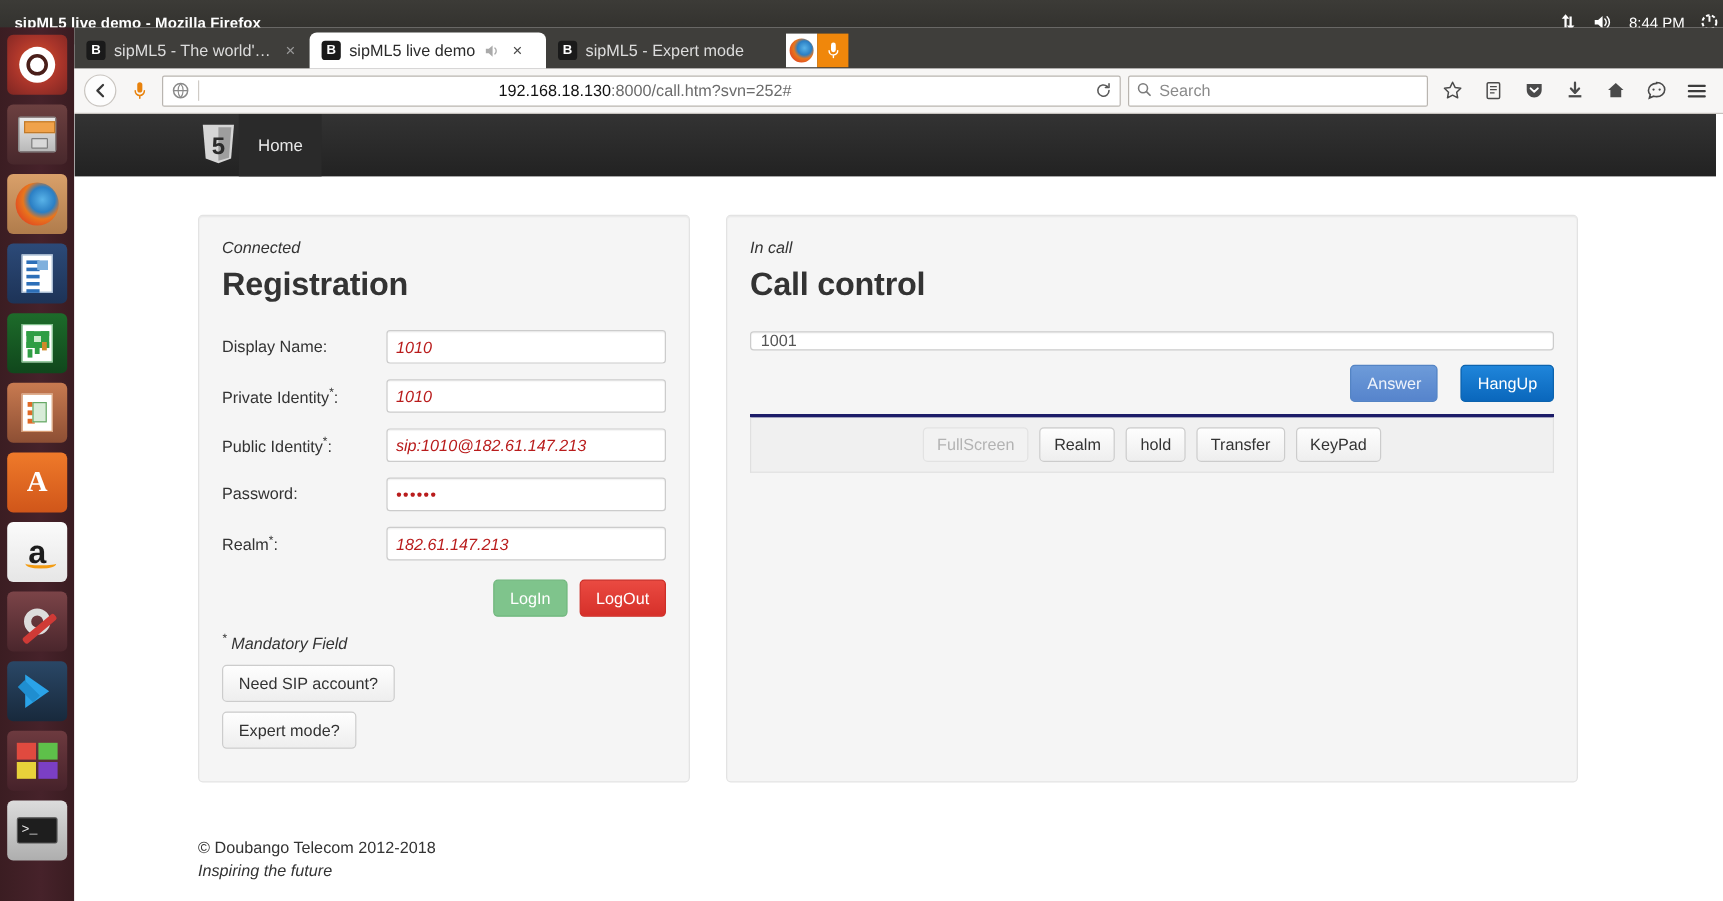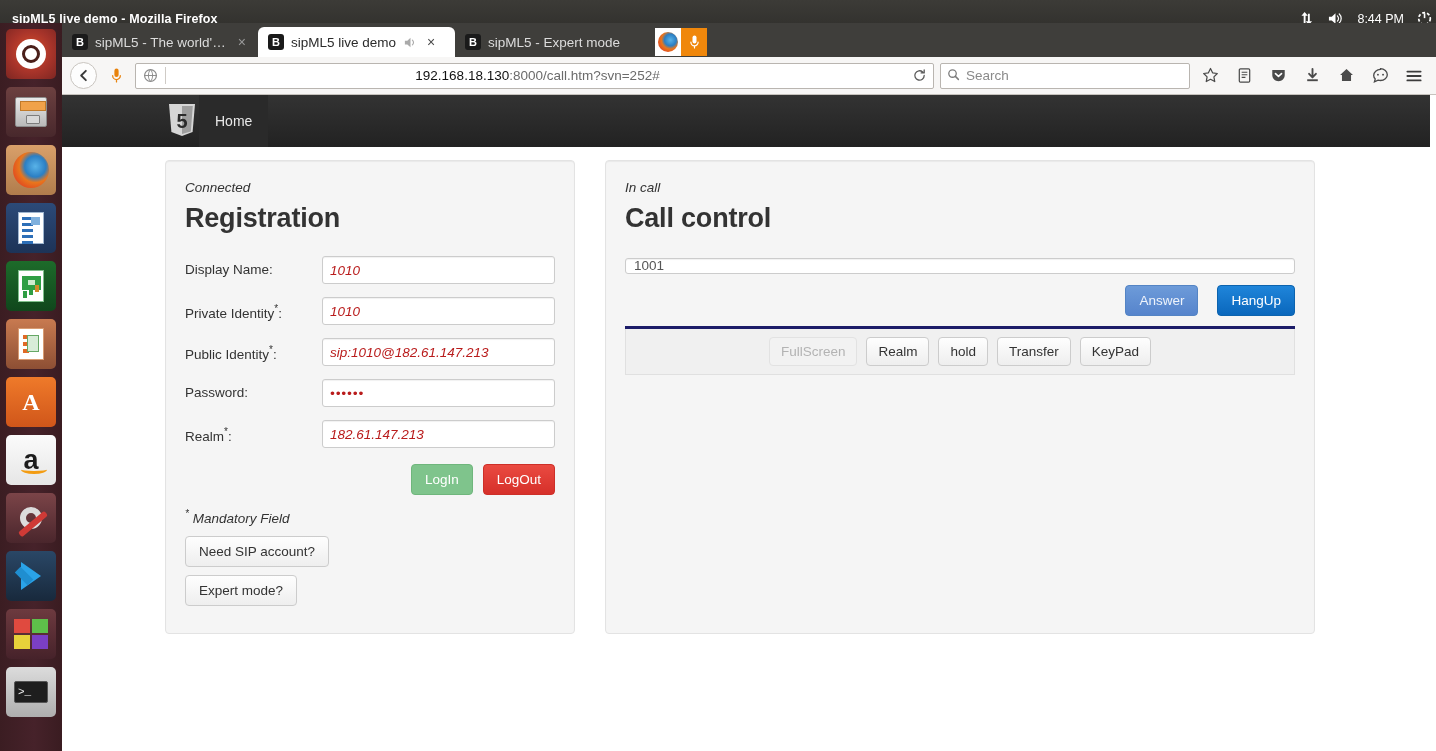--- a/index.html
+++ b/index.html
@@ -179,21 +179,21 @@
     width: 1368px;
   }
   #sip-navbar .brand { width: 34px; height: 40px; display:flex;align-items:center;justify-content:center; }
   #sip-navbar .navlink {
     color: #e8e8e8; font-size: 14px; padding: 16px 16px; background: #2a2a2a;
     line-height: 20px;
   }
 
   .container {
     position: relative; padding: 0 0 0 0;
-    display: flex; gap: 30px; margin-top: 13px; padding-left: 103px;
+    display: flex; gap: 30px; margin-top: 32px; padding-left: 103px;
   }
   .well {
     background: #f5f5f5; border: 1px solid #e3e3e3; border-radius: 4px;
     box-shadow: inset 0 1px 1px rgba(0,0,0,.05);
     padding: 19px;
   }
   #registration-panel { width: 410px; }
   #callcontrol-panel  { width: 710px; }
   .legend-text { font-style: italic; font-size: 13.5px; color: #333; margin-bottom: 8px; }
   .panel-title { font-size: 27px; font-weight: bold; color: #333; margin: 6px 0 22px 0; letter-spacing: -0.2px; }
@@ -507,15 +507,19 @@
           <button class="btn btn-default disabled">FullScreen</button>
           <button class="btn btn-default">Realm</button>
           <button class="btn btn-default">hold</button>
           <button class="btn btn-default">Transfer</button>
           <button class="btn btn-default">KeyPad</button>
         </div>
       </div>
 
     </div>
 
+    <footer>
+      <div>© Doubango Telecom 2012-2018</div>
+      <div class="tagline">Inspiring the future</div>
+    </footer>
 
   </div>
 </div>
 
 </body></html>

